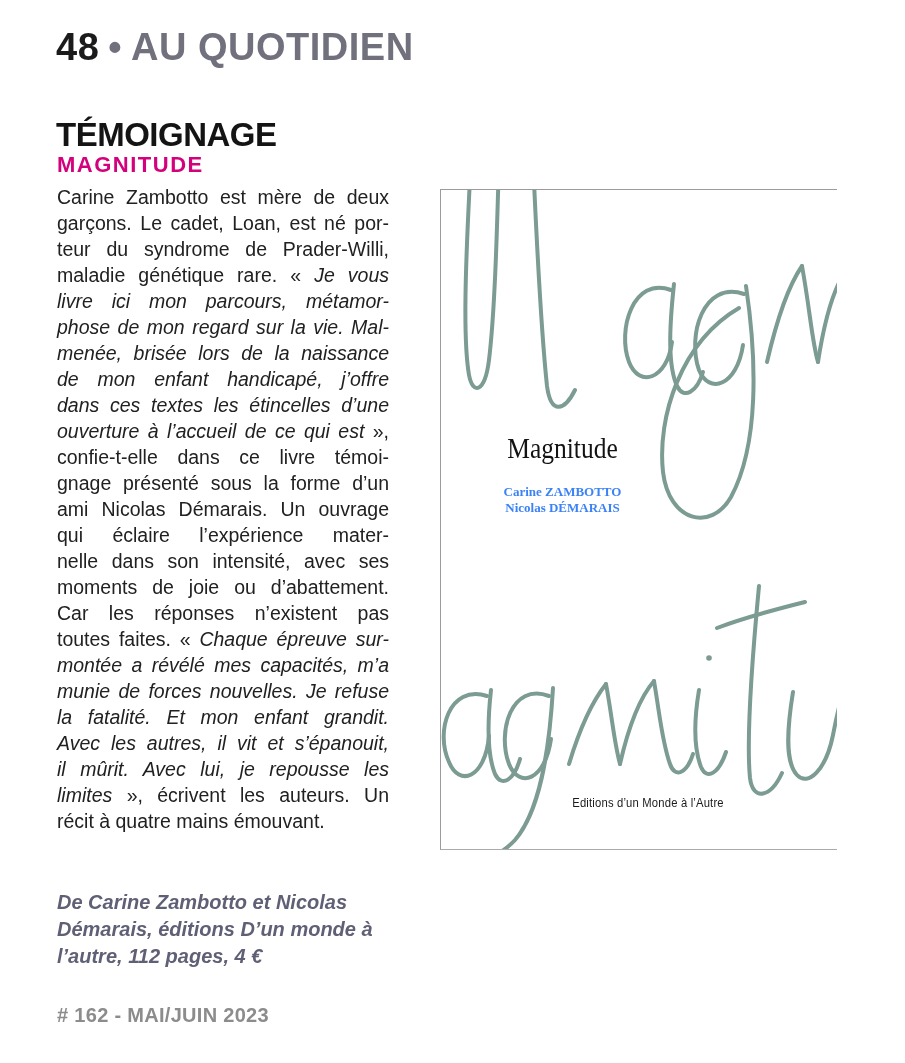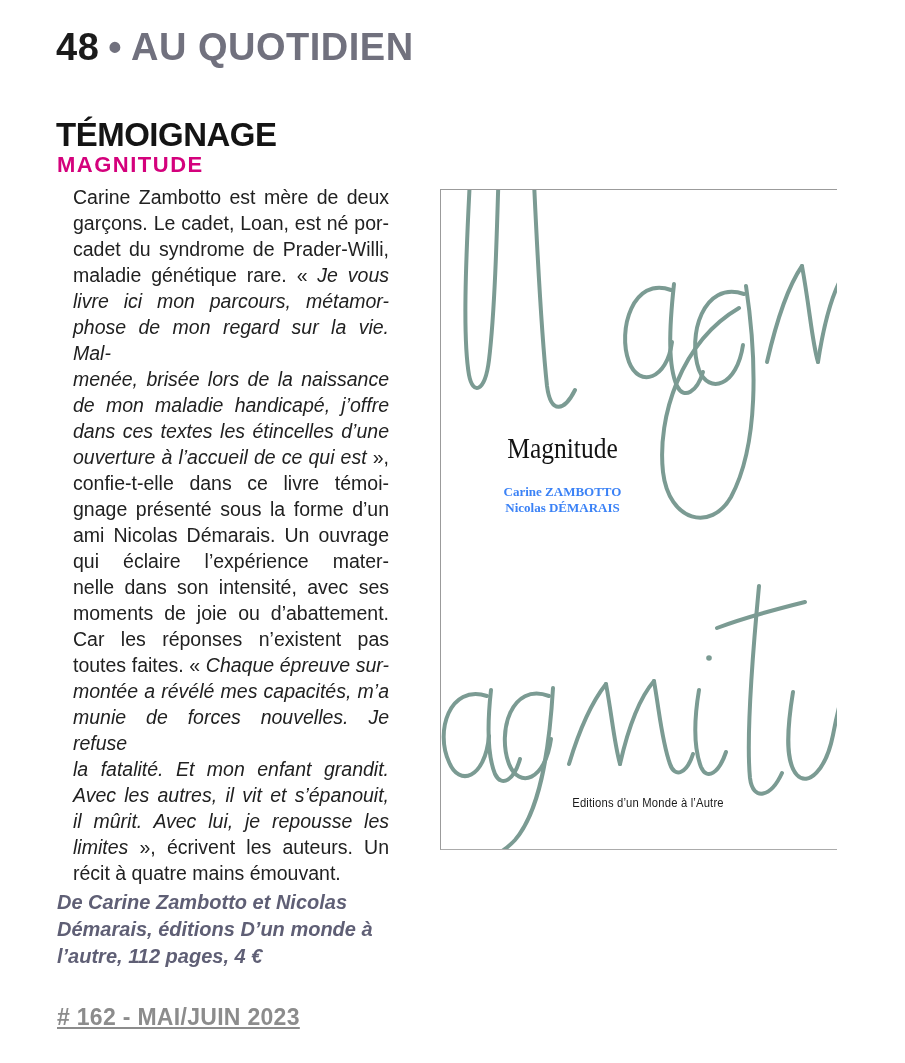--- a/index.html
+++ b/index.html
@@ -14,27 +14,27 @@
   .runhead .pagenum { color:#1b1b1b; }
   .runhead .sep { color:#71717e; margin:0 9px; }
   .runhead .section { color:#71717e; }
 
   
   .kicker { left:56px; top:115px; font-size:34px; font-weight:900; letter-spacing:-0.5px; color:#141414; transform:scaleX(.97); transform-origin:left center; white-space:nowrap; }
   .headline { left:57px; top:152px; font-size:22px; font-weight:900; letter-spacing:1.5px; color:#d4017c; white-space:nowrap; }
 
   
   .body-text { left:57px; top:184px; width:332px; font-size:19.5px; line-height:26px; color:#212121; }
-  .body-line { text-align:justify; text-align-last:justify;margin-left:16px; }
+  .body-line { text-align:justify; text-align-last:justify; }
   .body-line.last { text-align-last:left; }
   .it { font-style:italic; }
 
   
   .credit { left:57px; top:889px; font-size:20px; line-height:27px; font-style:italic; font-weight:bold; color:#5f5f75; }
-  .folio { left:57px; top:1004px; font-size:23px; font-weight:bold; letter-spacing:.3px; color:#8c8c8c; white-space:nowrap;text-decoration:underline; }
+  .folio { left:57px; top:1004px; font-size:20px; font-weight:bold; letter-spacing:.3px; color:#8c8c8c; white-space:nowrap; }
 
   
   .cover { left:440px; top:189px; width:417px; height:661px; box-sizing:border-box; background:#fff;
            border:1px solid #9b9b9b; border-right:2px solid #878787; border-bottom:1px solid #ababab; overflow:hidden; }
   .cover svg { position:absolute; left:0; top:0; }
   .cover-title { position:absolute; left:20px; top:242px; width:203px; text-align:center;
                  font-family:"Liberation Serif", serif; font-size:29px; color:#131313;
                  transform:scaleX(.88); transform-origin:center; white-space:nowrap; }
   .cover-authors { position:absolute; left:20px; top:294px; width:203px; text-align:center;
                    font-family:"Liberation Serif", serif; font-size:13px; font-weight:bold; line-height:16px; color:#3b82f6; }
@@ -49,26 +49,26 @@
   <div class="abs runhead">
     <span class="pagenum">48</span><span class="sep">•</span><span class="section">AU QUOTIDIEN</span>
   </div>
 
   <div class="abs kicker">TÉMOIGNAGE</div>
   <div class="abs headline">MAGNITUDE</div>
 
   <div class="abs body-text">
       <div class="body-line"><span>Carine Zambotto est mère de deux</span></div>
       <div class="body-line"><span>garçons. Le cadet, Loan, est né por-</span></div>
-      <div class="body-line"><span>cadet du syndrome de Prader-Willi,</span></div>
+      <div class="body-line"><span>teur du syndrome de Prader-Willi,</span></div>
       <div class="body-line"><span>maladie génétique rare. « </span><span class="it">Je vous</span></div>
       <div class="body-line"><span class="it">livre ici mon parcours, métamor-</span></div>
       <div class="body-line"><span class="it">phose de mon regard sur la vie. Mal-</span></div>
       <div class="body-line"><span class="it">menée, brisée lors de la naissance</span></div>
-      <div class="body-line"><span class="it">de mon maladie handicapé, j’offre</span></div>
+      <div class="body-line"><span class="it">de mon enfant handicapé, j’offre</span></div>
       <div class="body-line"><span class="it">dans ces textes les étincelles d’une</span></div>
       <div class="body-line"><span class="it">ouverture à l’accueil de ce qui est</span><span> »,</span></div>
       <div class="body-line"><span>confie-t-elle dans ce livre témoi-</span></div>
       <div class="body-line"><span>gnage présenté sous la forme d’un</span></div>
       <div class="body-line"><span>ami Nicolas Démarais. Un ouvrage</span></div>
       <div class="body-line"><span>qui éclaire l’expérience mater-</span></div>
       <div class="body-line"><span>nelle dans son intensité, avec ses</span></div>
       <div class="body-line"><span>moments de joie ou d’abattement.</span></div>
       <div class="body-line"><span>Car les réponses n’existent pas</span></div>
       <div class="body-line"><span>toutes faites. « </span><span class="it">Chaque épreuve sur-</span></div>

